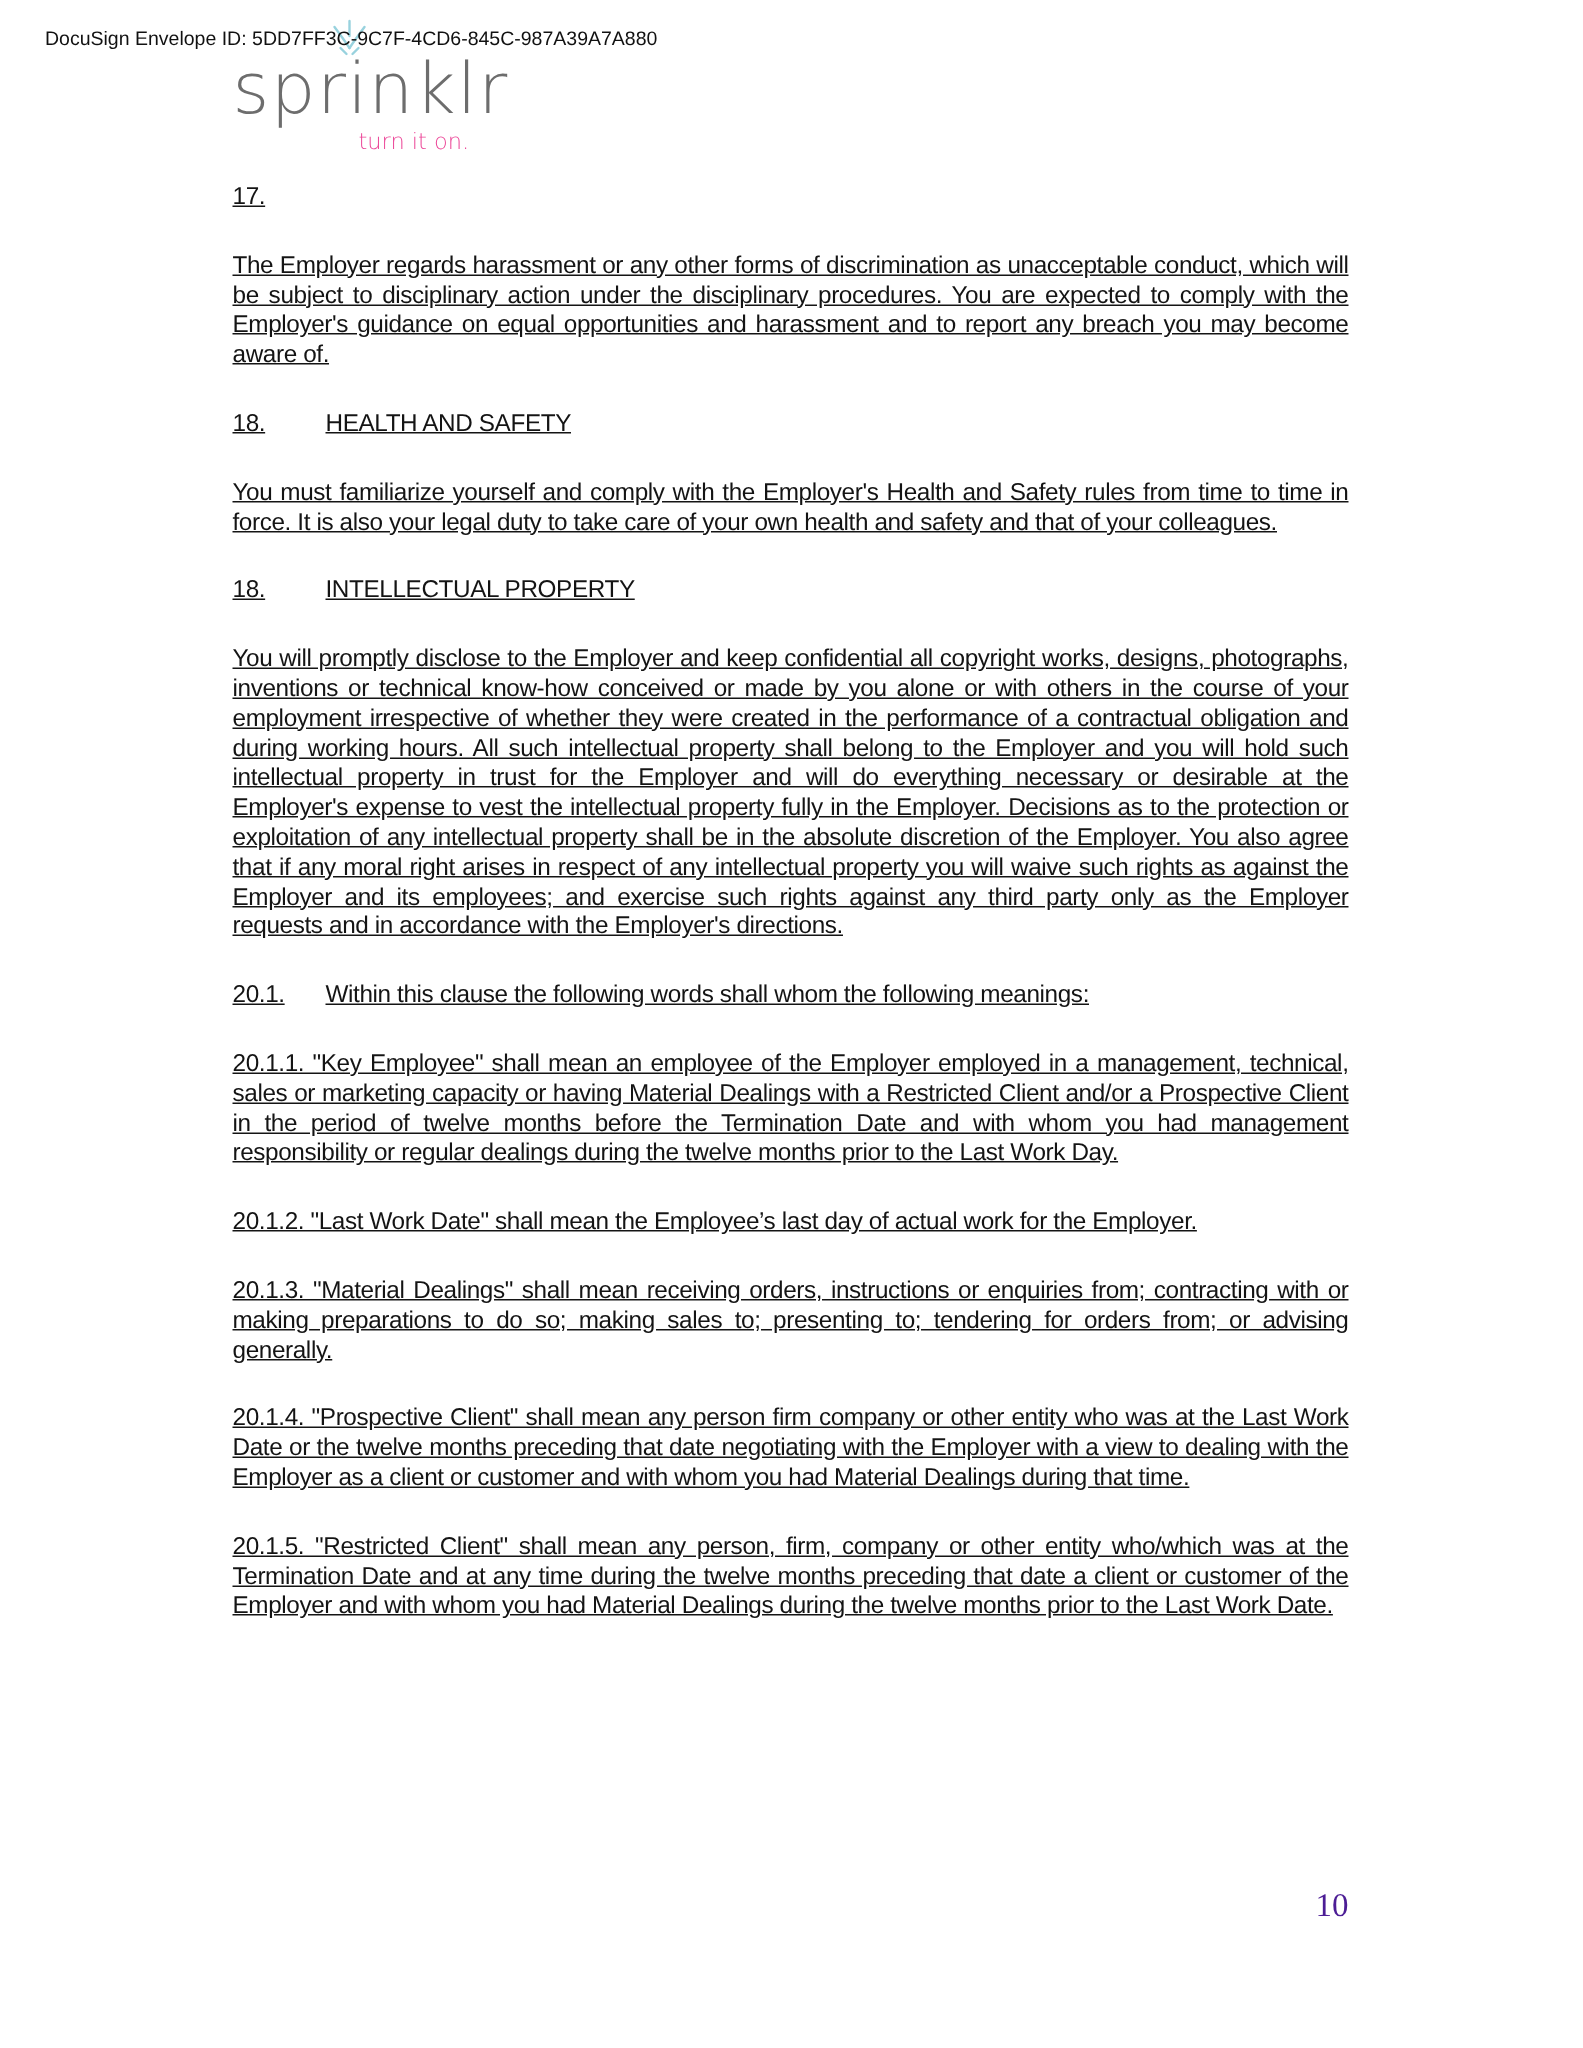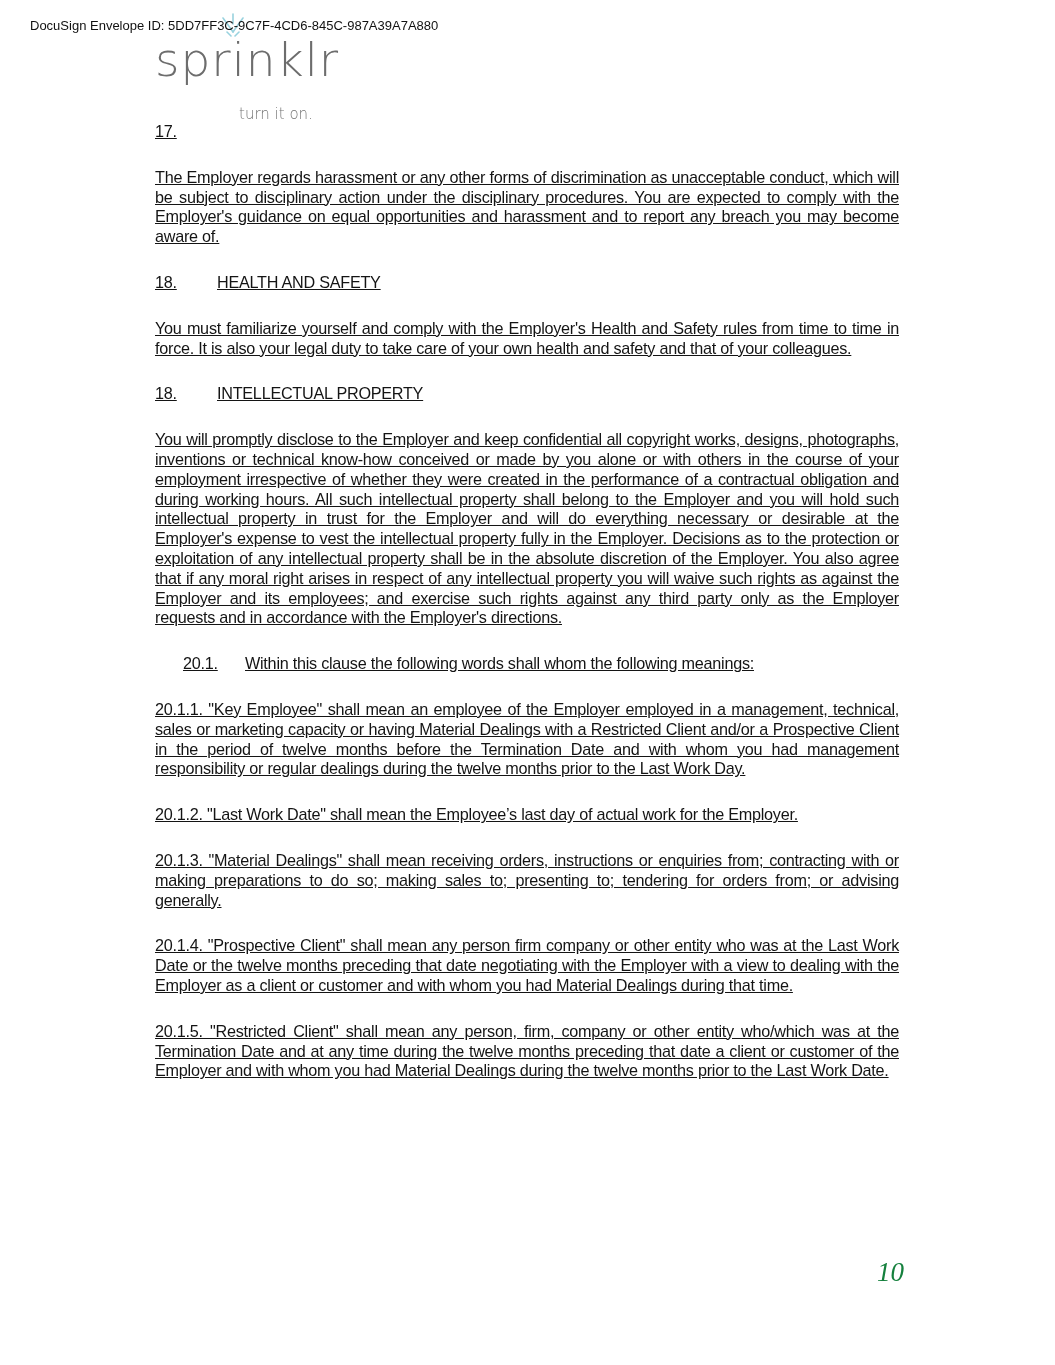--- a/index.html
+++ b/index.html
@@ -10,38 +10,38 @@
     white-space: nowrap; z-index: 2;
   }
   .logo { position: absolute; left: 155px; top: 12px; width: 180px; height: 90px; }
   .logo .spark { position: absolute; left: 58px; top: 0px; }
   .logo .word {
     position: absolute; left: 0; top: 24px;
     font-family: "DejaVu Sans", sans-serif; font-weight: 200; font-size: 47px;
     color: #6d6d6d; letter-spacing: 1px; line-height: 1; transform: scaleY(1.0);
   }
   .logo .tag {
-    position: absolute; left: 84px; top: 95px;
-    font-family: "DejaVu Sans", sans-serif; font-size: 15px; color: #737373;
+    position: absolute; left: 84px; top: 75px;
+    font-family: "DejaVu Sans", sans-serif; font-size: 15px; color: #ec4899;
     line-height: 1; font-weight: 300;
   }
   .doc {
     position: absolute; left: 155px; top: 122px; width: 744px;
     font-family: "Liberation Sans", sans-serif; font-size: 16.2px; line-height: 19.8px;
     color: #141414; letter-spacing: -0.25px; text-decoration: underline;
   }
   .heading { margin: 0 0 26px 0; display: flex; }
   .heading .num { width: 62px; }
   .para { margin: 12px 0 26px 0; text-align: justify; text-align-last: left; }
   .sub { margin: 0 0 26px 0; display: flex; }
-  .sub .num { width: 62px; margin-left: 28px; }
+  .sub .num { width: 62px; }
   .def { margin: 0 0 26px 0; text-align: justify; }
   .page-num {
     position: absolute; left: 877px; top: 1257px;
-    font-family: "Liberation Serif", serif; font-size: 27px; color: #15803d; font-style: italic;
+    font-family: "Liberation Serif", serif; font-size: 22px; color: #4c1d95;
   }
 </style>
 </head>
 <body>
 
 <div class="envelope">DocuSign Envelope ID: 5DD7FF3C-9C7F-4CD6-845C-987A39A7A880</div>
 
 <div class="logo">
   <svg class="spark" width="40" height="26" viewBox="0 0 40 26">
     <g stroke="#7fc7d6" stroke-width="1.6" fill="none" stroke-linecap="round" opacity="0.8">

